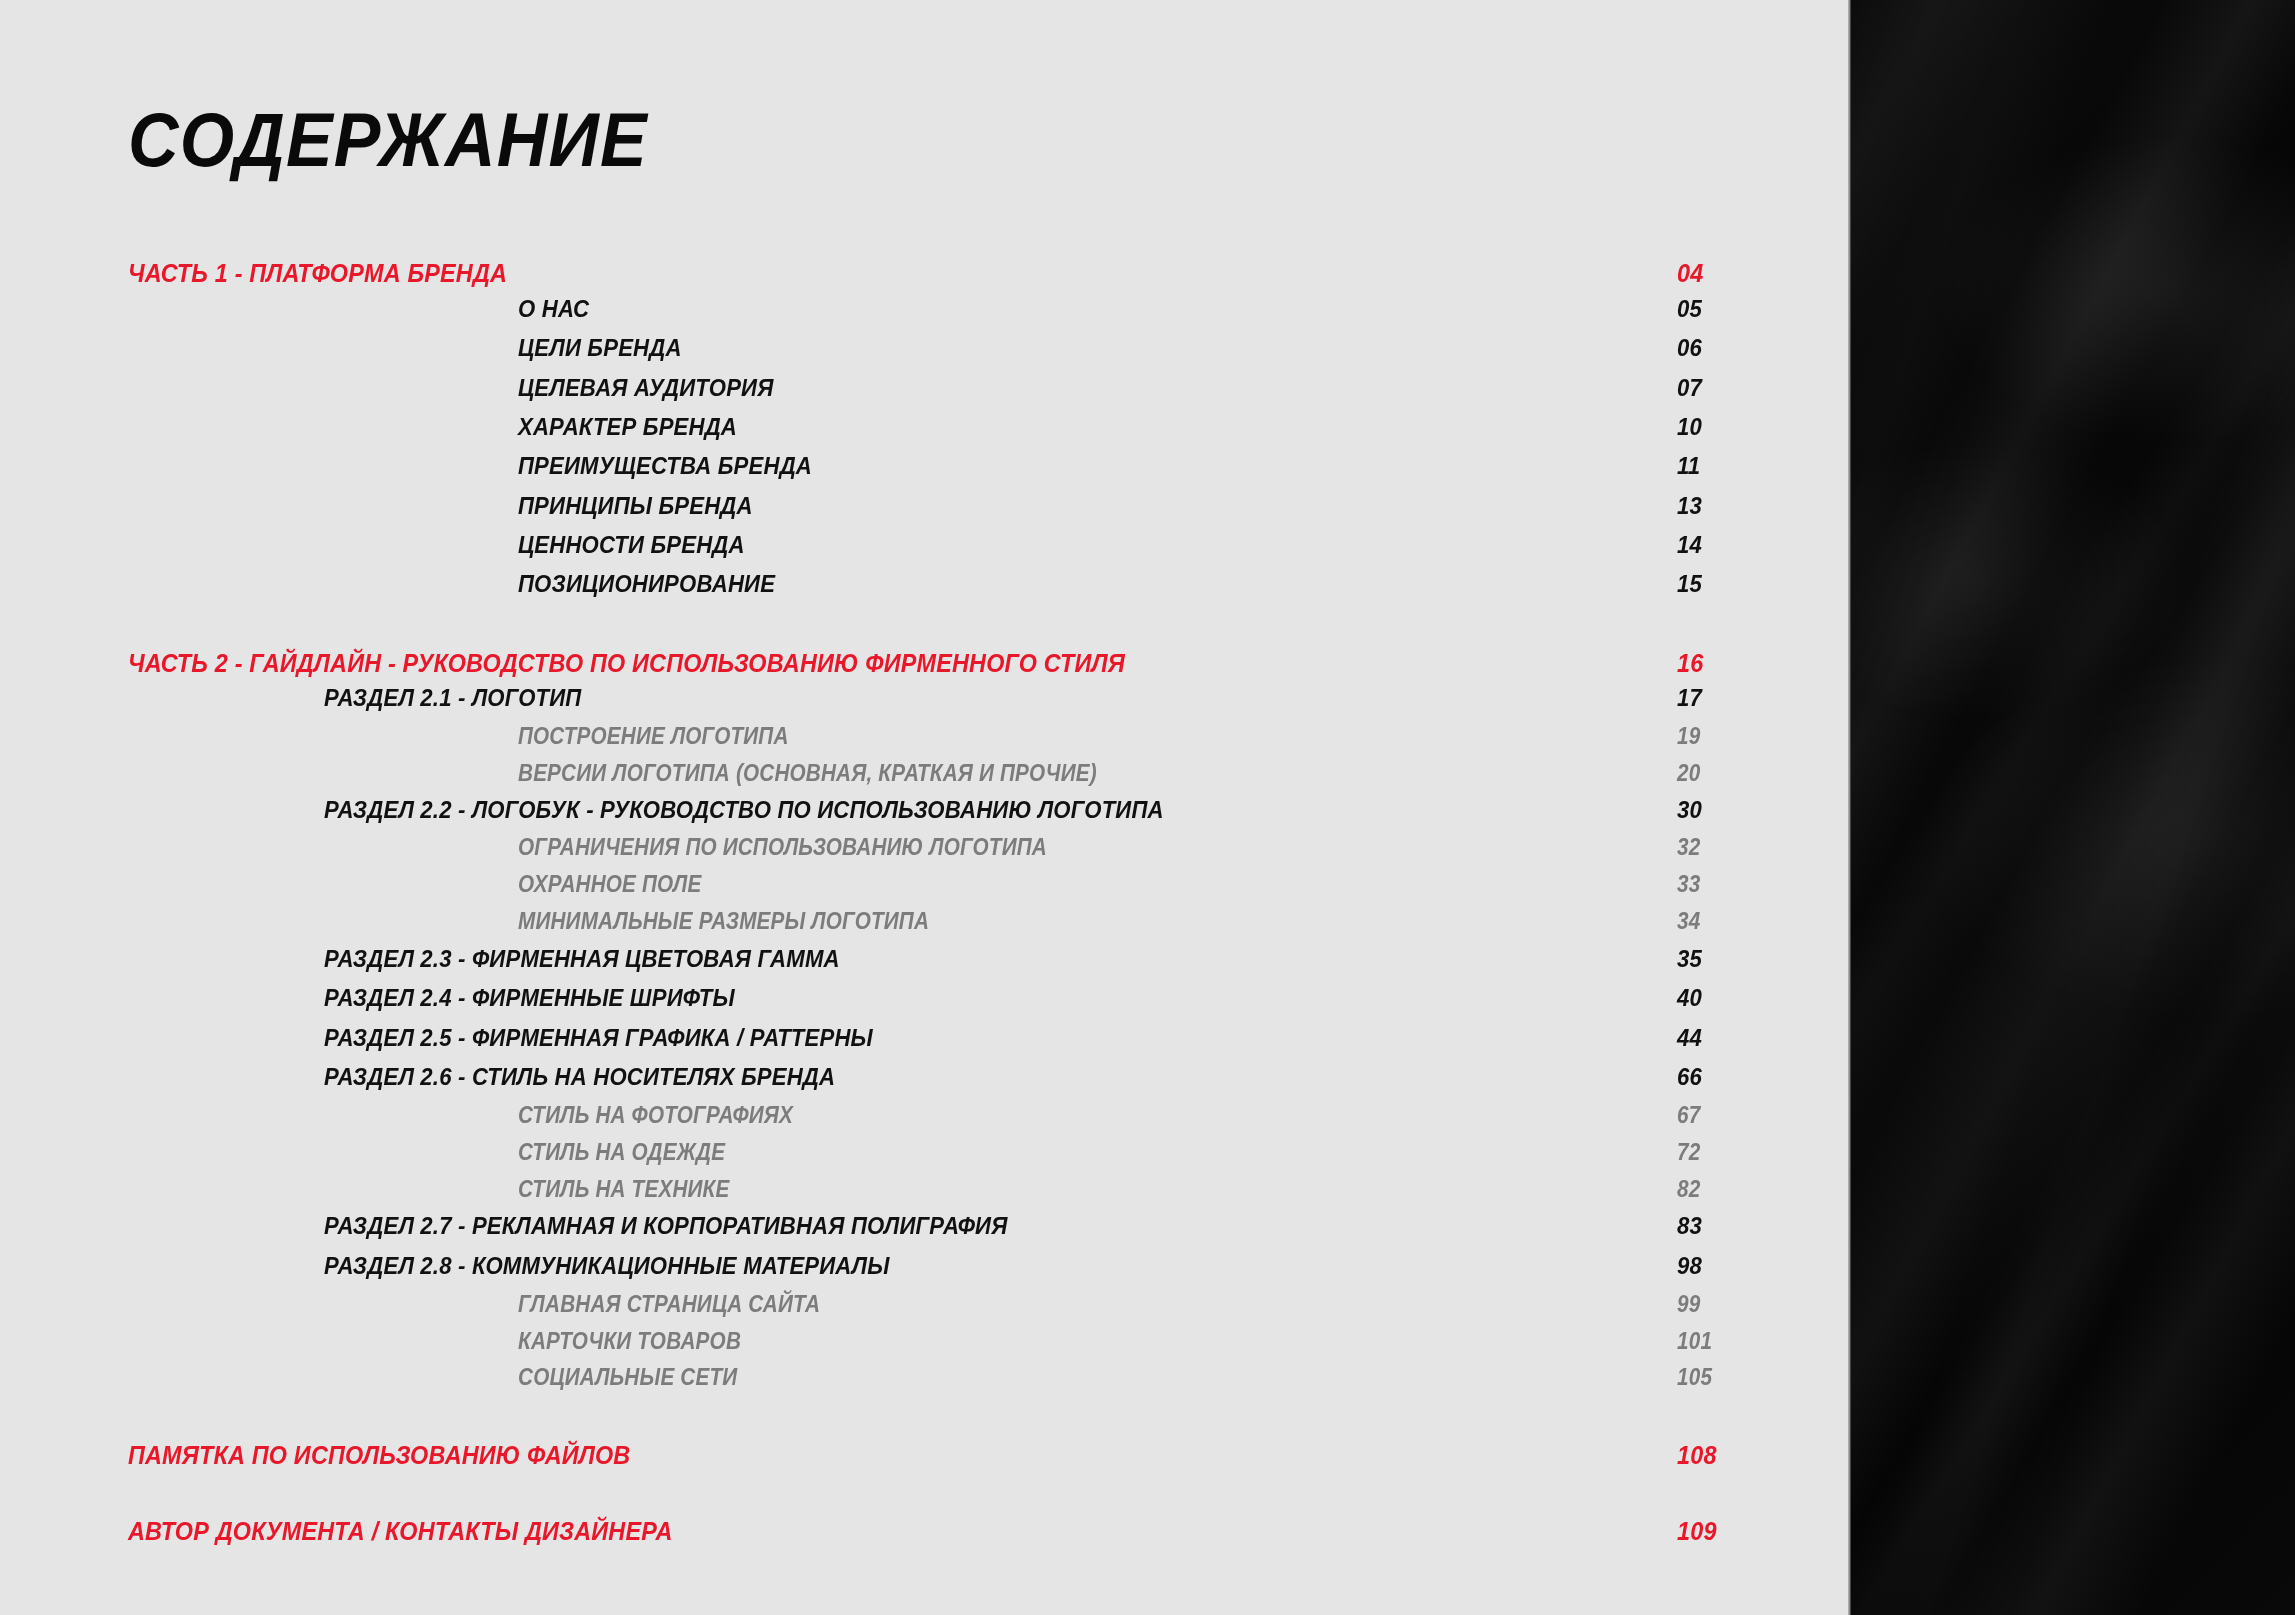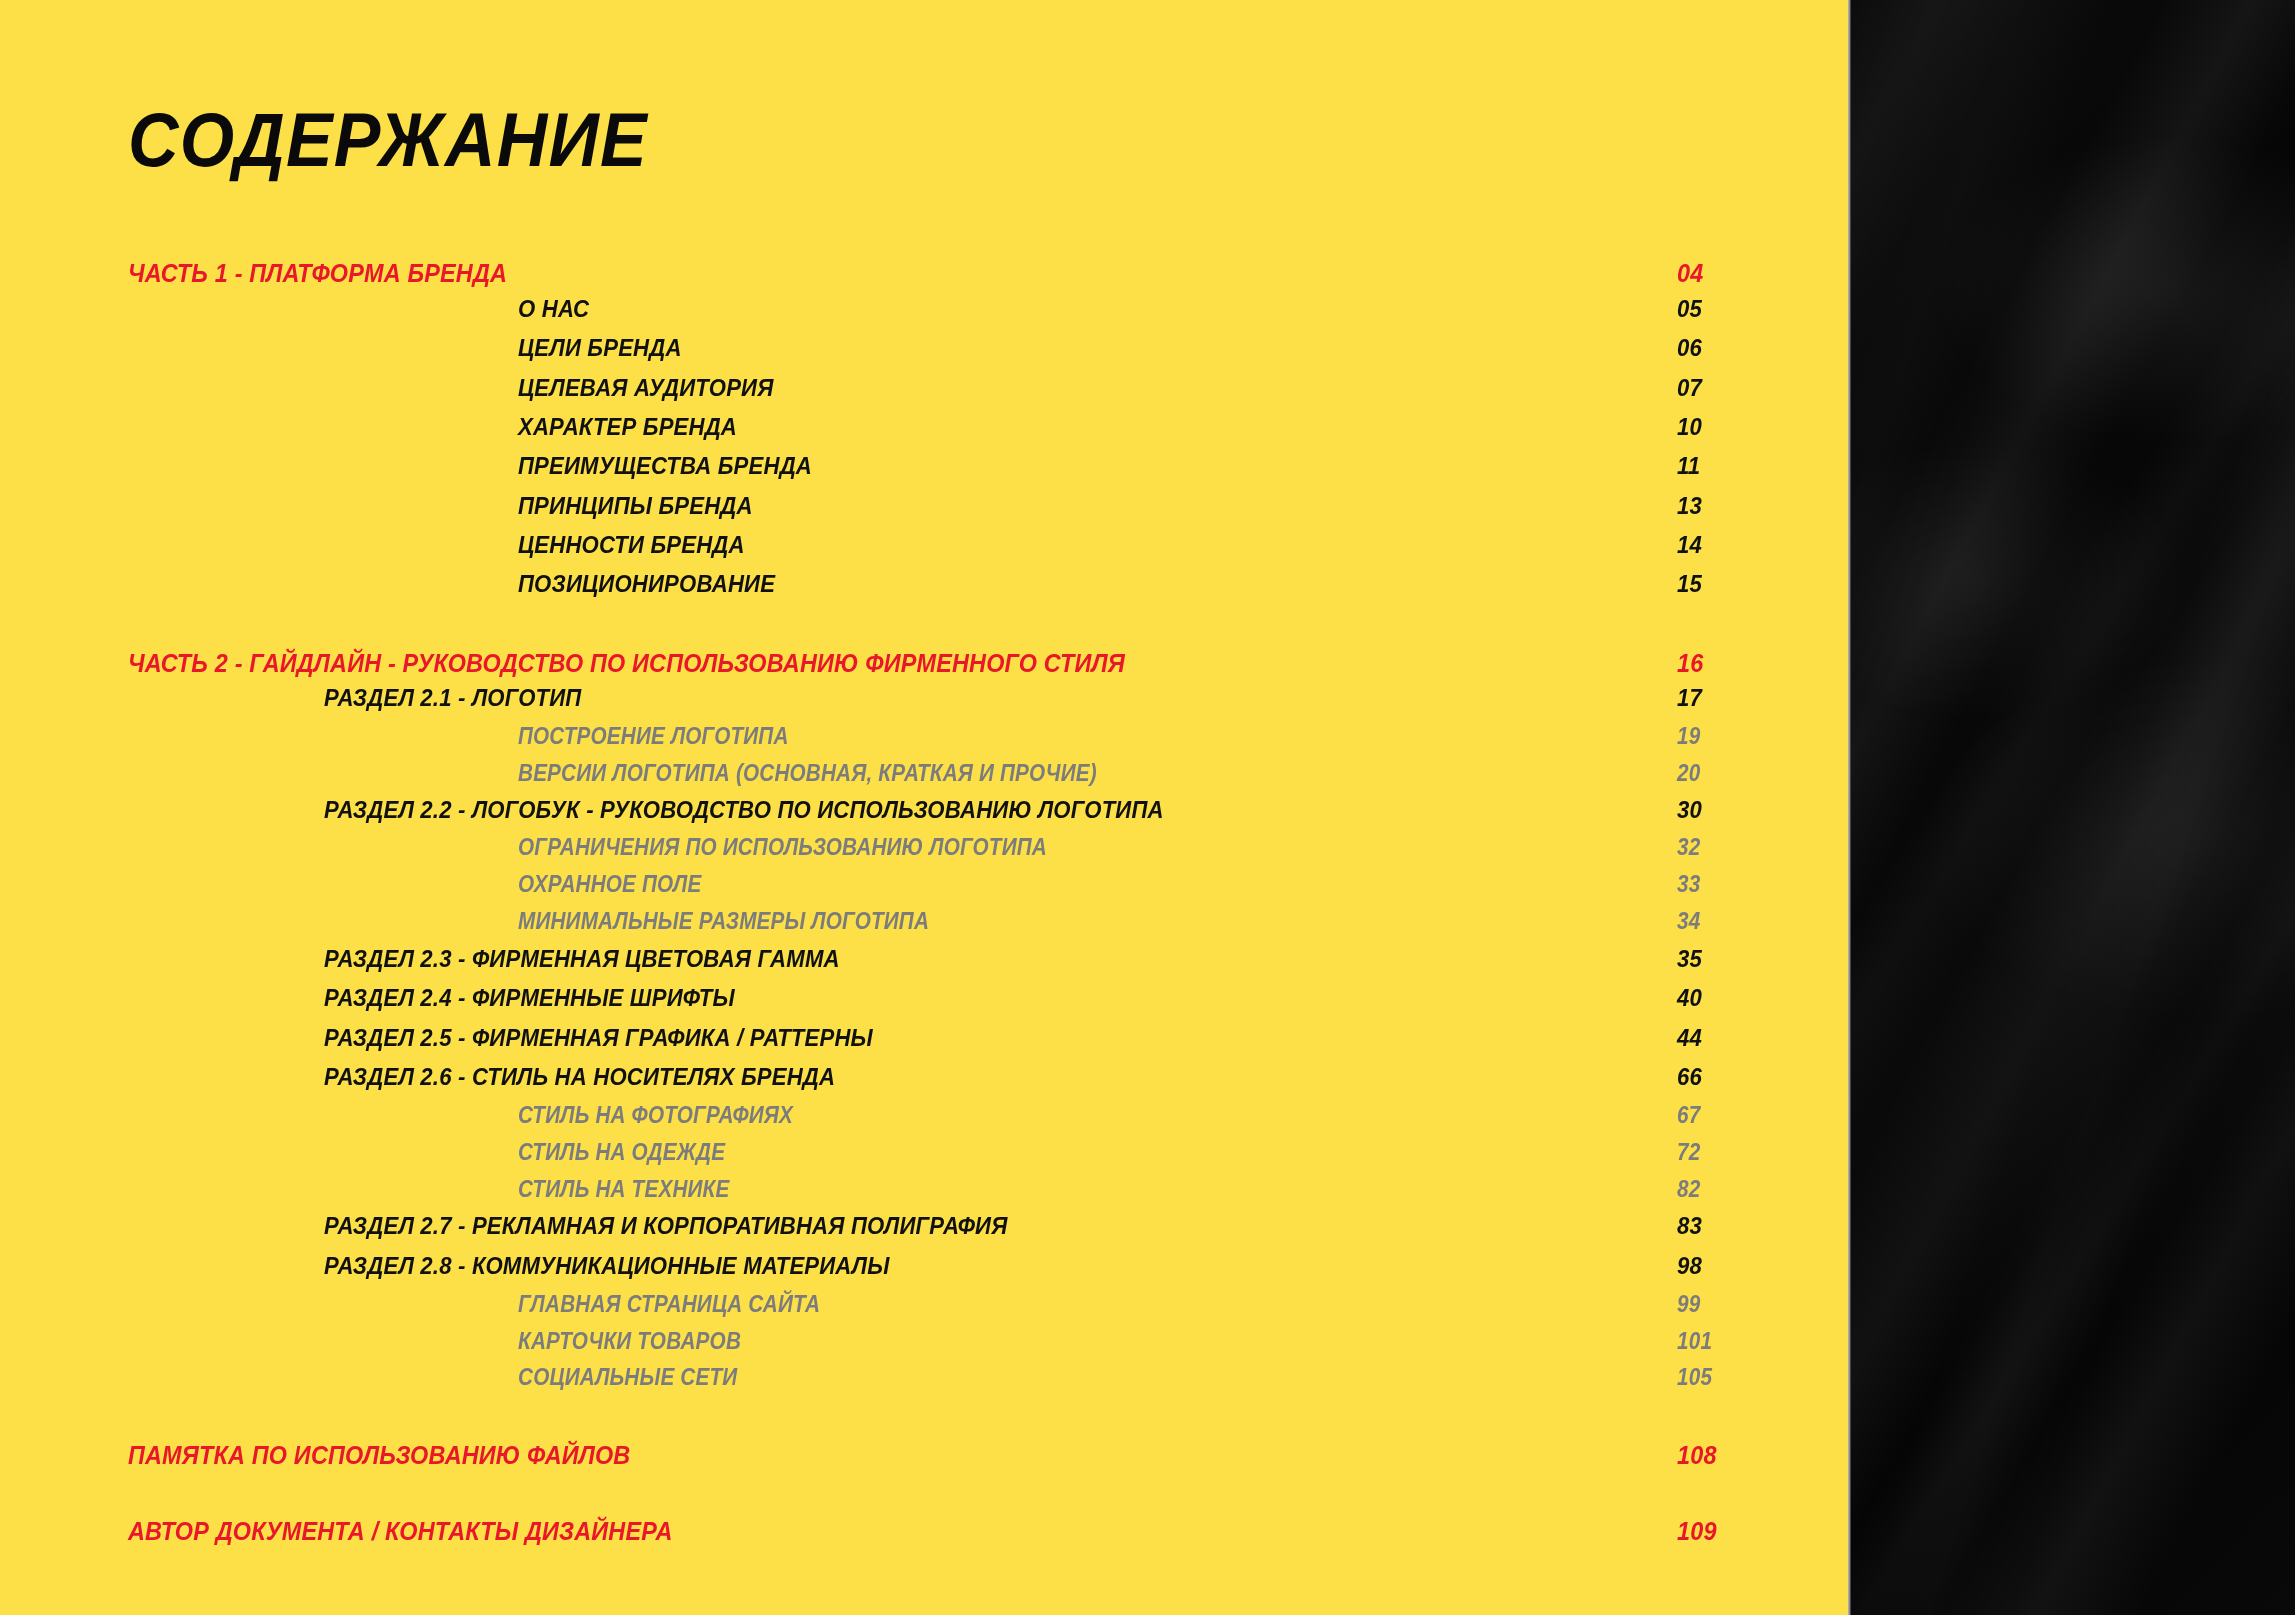--- a/index.html
+++ b/index.html
@@ -9,21 +9,21 @@
     height: 1615px;
     background: #ffffff;
     font-family: "Liberation Sans", sans-serif;
     overflow: hidden;
   }
 
   #page {
     position: relative;
     width: 2111px;
     height: 1615px;
-    background: #fde047;
+    background: #e5e5e5;
   }
 
   
   #silk-panel {
     position: absolute;
     top: 0;
     left: 1848px;
     width: 448px;
     height: 1615px;
     background:

